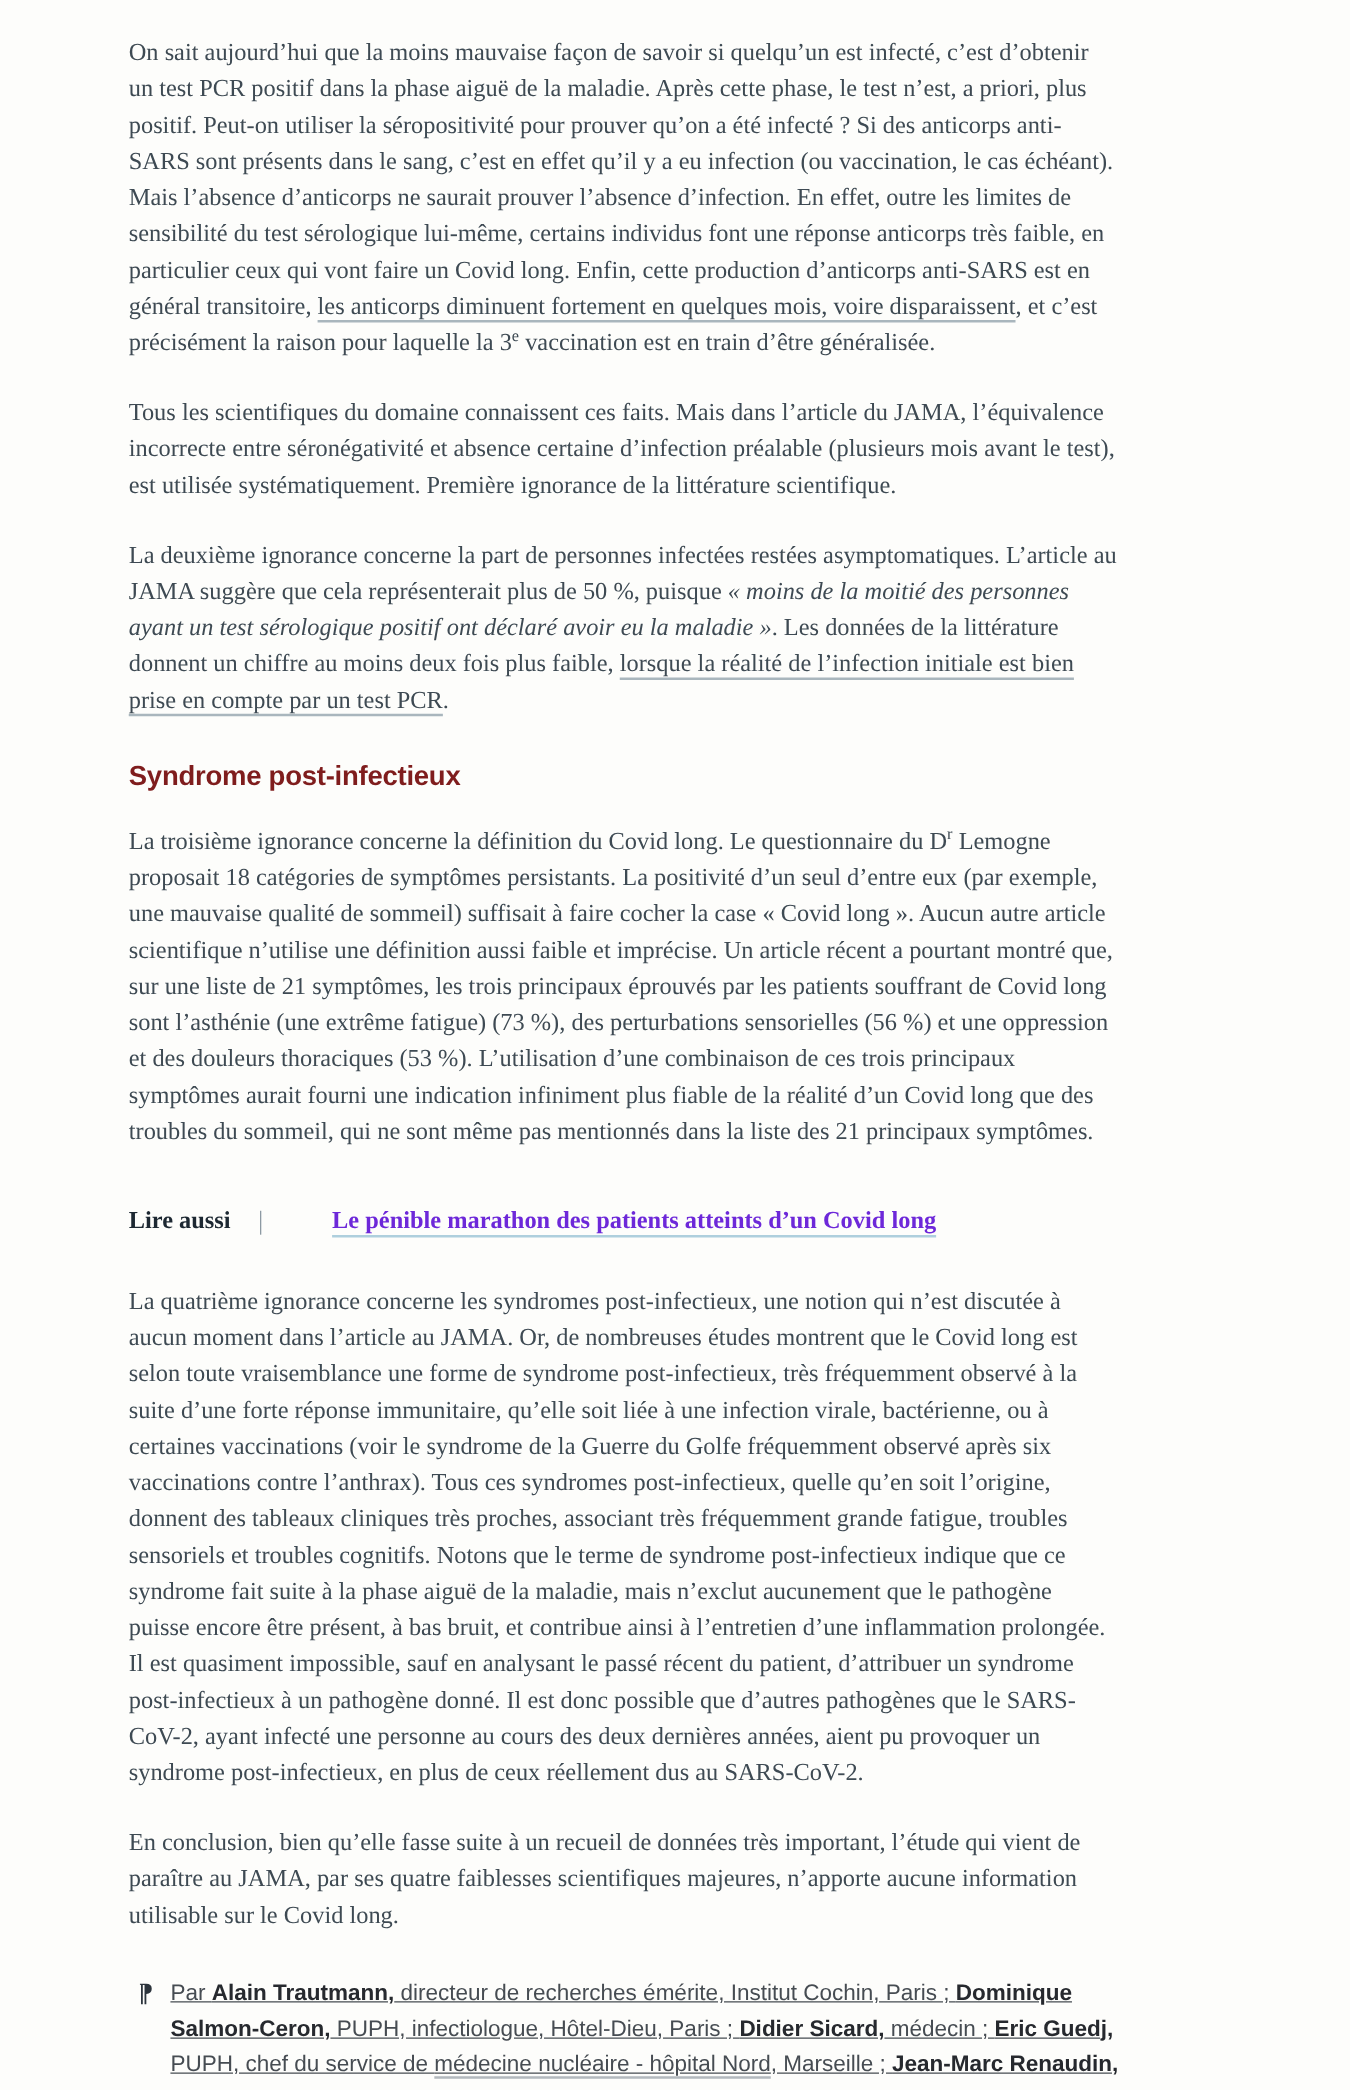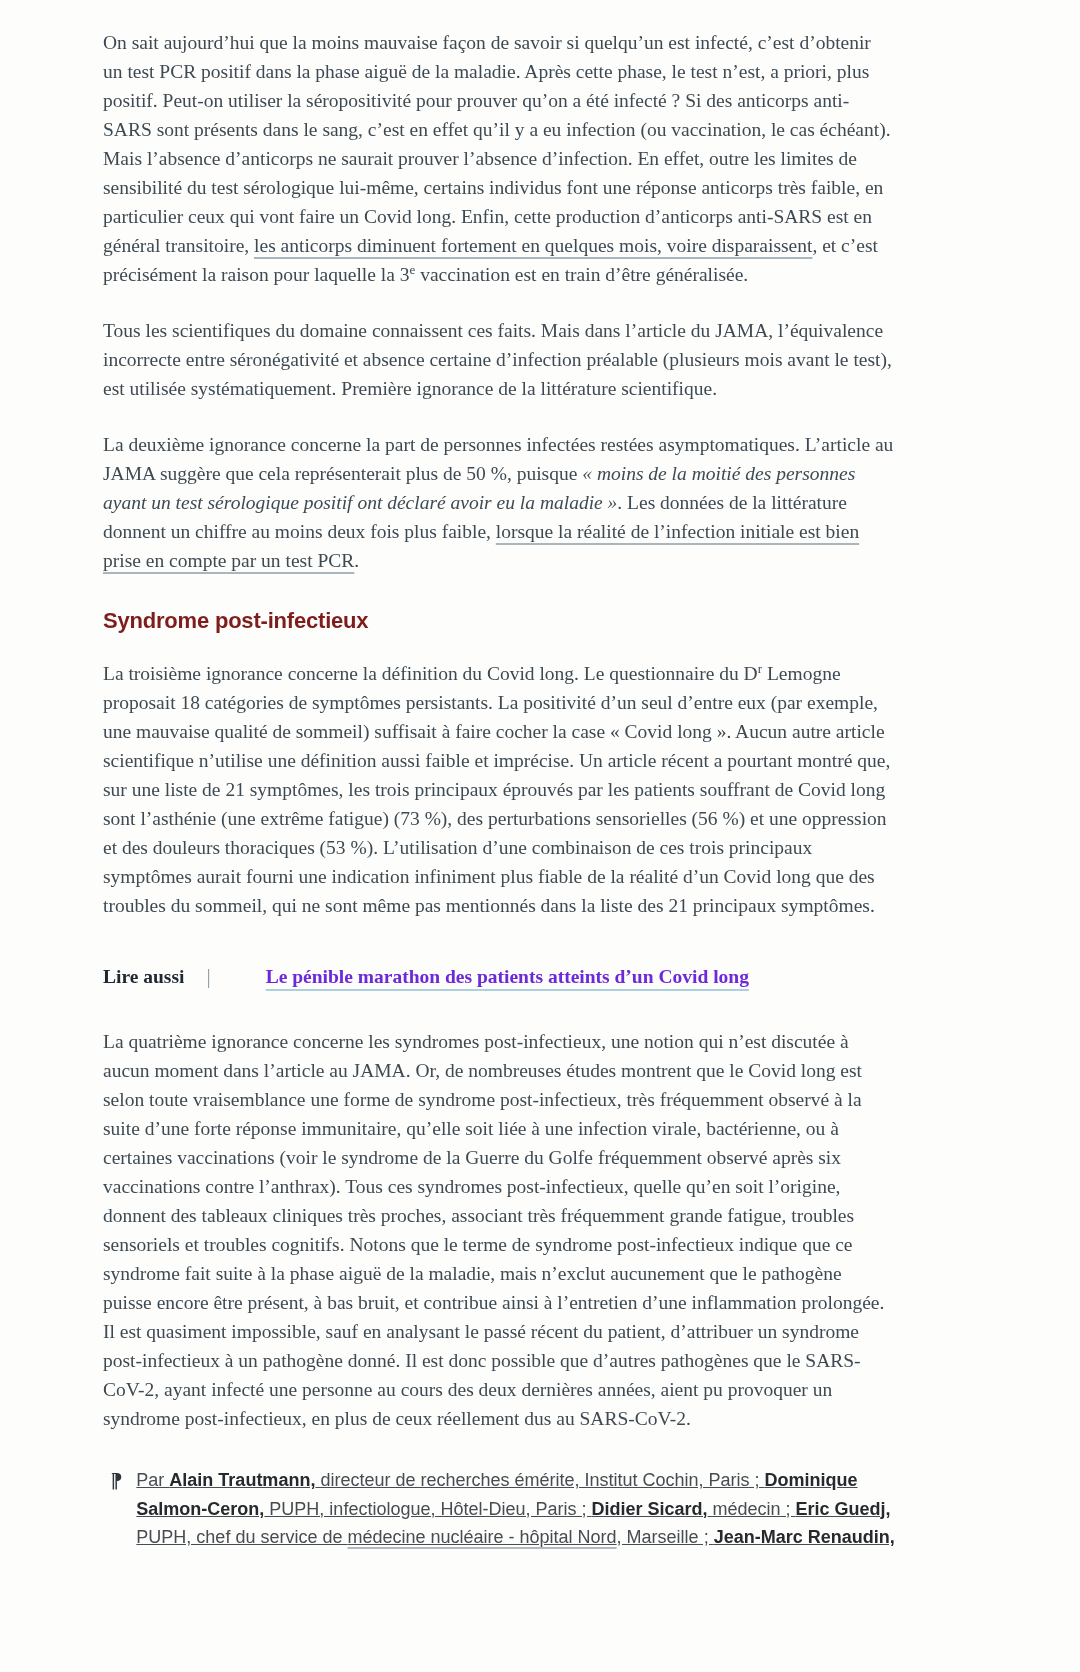--- a/index.html
+++ b/index.html
@@ -120,19 +120,20 @@
   <p class="para"><span class="t-plain">La troisième ignorance concerne la définition du Covid long. Le questionnaire du D</span><span class="t-sup">r</span><span class="t-plain"> Lemogne proposait 18 catégories de symptômes persistants. La positivité d’un seul d’entre eux (par exemple, une mauvaise qualité de sommeil) suffisait à faire cocher la case « Covid long ». Aucun autre article scientifique n’utilise une définition aussi faible et imprécise. Un article récent a pourtant montré que, sur une liste de 21 symptômes, les trois principaux éprouvés par les patients souffrant de Covid long sont l’asthénie (une extrême fatigue) (73 %), des perturbations sensorielles (56 %) et une oppression et des douleurs thoraciques (53 %). L’utilisation d’une combinaison de ces trois principaux symptômes aurait fourni une indication infiniment plus fiable de la réalité d’un Covid long que des troubles du sommeil, qui ne sont même pas mentionnés dans la liste des 21 principaux symptômes.</span></p>
 
   <div class="read-also">
     <span class="label">Lire aussi</span>
     <span class="separator">|</span>
     <a class="read-also-link" href="#">Le pénible marathon des patients atteints d’un Covid long</a>
   </div>
 
   <p class="para"><span class="t-plain">La quatrième ignorance concerne les syndromes post-infectieux, une notion qui n’est discutée à aucun moment dans l’article au JAMA. Or, de nombreuses études montrent que le Covid long est selon toute vraisemblance une forme de syndrome post-infectieux, très fréquemment observé à la suite d’une forte réponse immunitaire, qu’elle soit liée à une infection virale, bactérienne, ou à certaines vaccinations (voir le syndrome de la Guerre du Golfe fréquemment observé après six vaccinations contre l’anthrax). Tous ces syndromes post-infectieux, quelle qu’en soit l’origine, donnent des tableaux cliniques très proches, associant très fréquemment grande fatigue, troubles sensoriels et troubles cognitifs. Notons que le terme de syndrome post-infectieux indique que ce syndrome fait suite à la phase aiguë de la maladie, mais n’exclut aucunement que le pathogène puisse encore être présent, à bas bruit, et contribue ainsi à l’entretien d’une inflammation prolongée. Il est quasiment impossible, sauf en analysant le passé récent du patient, d’attribuer un syndrome post-infectieux à un pathogène donné. Il est donc possible que d’autres pathogènes que le SARS-CoV-2, ayant infecté une personne au cours des deux dernières années, aient pu provoquer un syndrome post-infectieux, en plus de ceux réellement dus au SARS-CoV-2.</span></p>
 
+  <p class="para"><span class="t-plain">En conclusion, bien qu’elle fasse suite à un recueil de données très important, l’étude qui vient de paraître au JAMA, par ses quatre faiblesses scientifiques majeures, n’apporte aucune information utilisable sur le Covid long.</span></p>
 
   <div class="byline">
     <span class="pilcrow">¶</span>
     <span class="byline-text"><span class="t-plain">Par </span><span class="t-bold">Alain Trautmann,</span><span class="t-plain"> directeur de recherches émérite, Institut Cochin, Paris ; </span><span class="t-bold">Dominique Salmon-Ceron,</span><span class="t-plain"> PUPH, infectiologue, Hôtel-Dieu, Paris ; </span><span class="t-bold">Didier Sicard,</span><span class="t-plain"> médecin ; </span><span class="t-bold">Eric Guedj,</span><span class="t-plain"> PUPH, chef du service de </span><a href="#" class="t-link">médecine nucléaire - hôpital Nord</a><span class="t-plain">, Marseille ; </span><span class="t-bold">Jean-Marc Renaudin,</span></span>
   </div>
 
 </main>
 
 </body></html>

